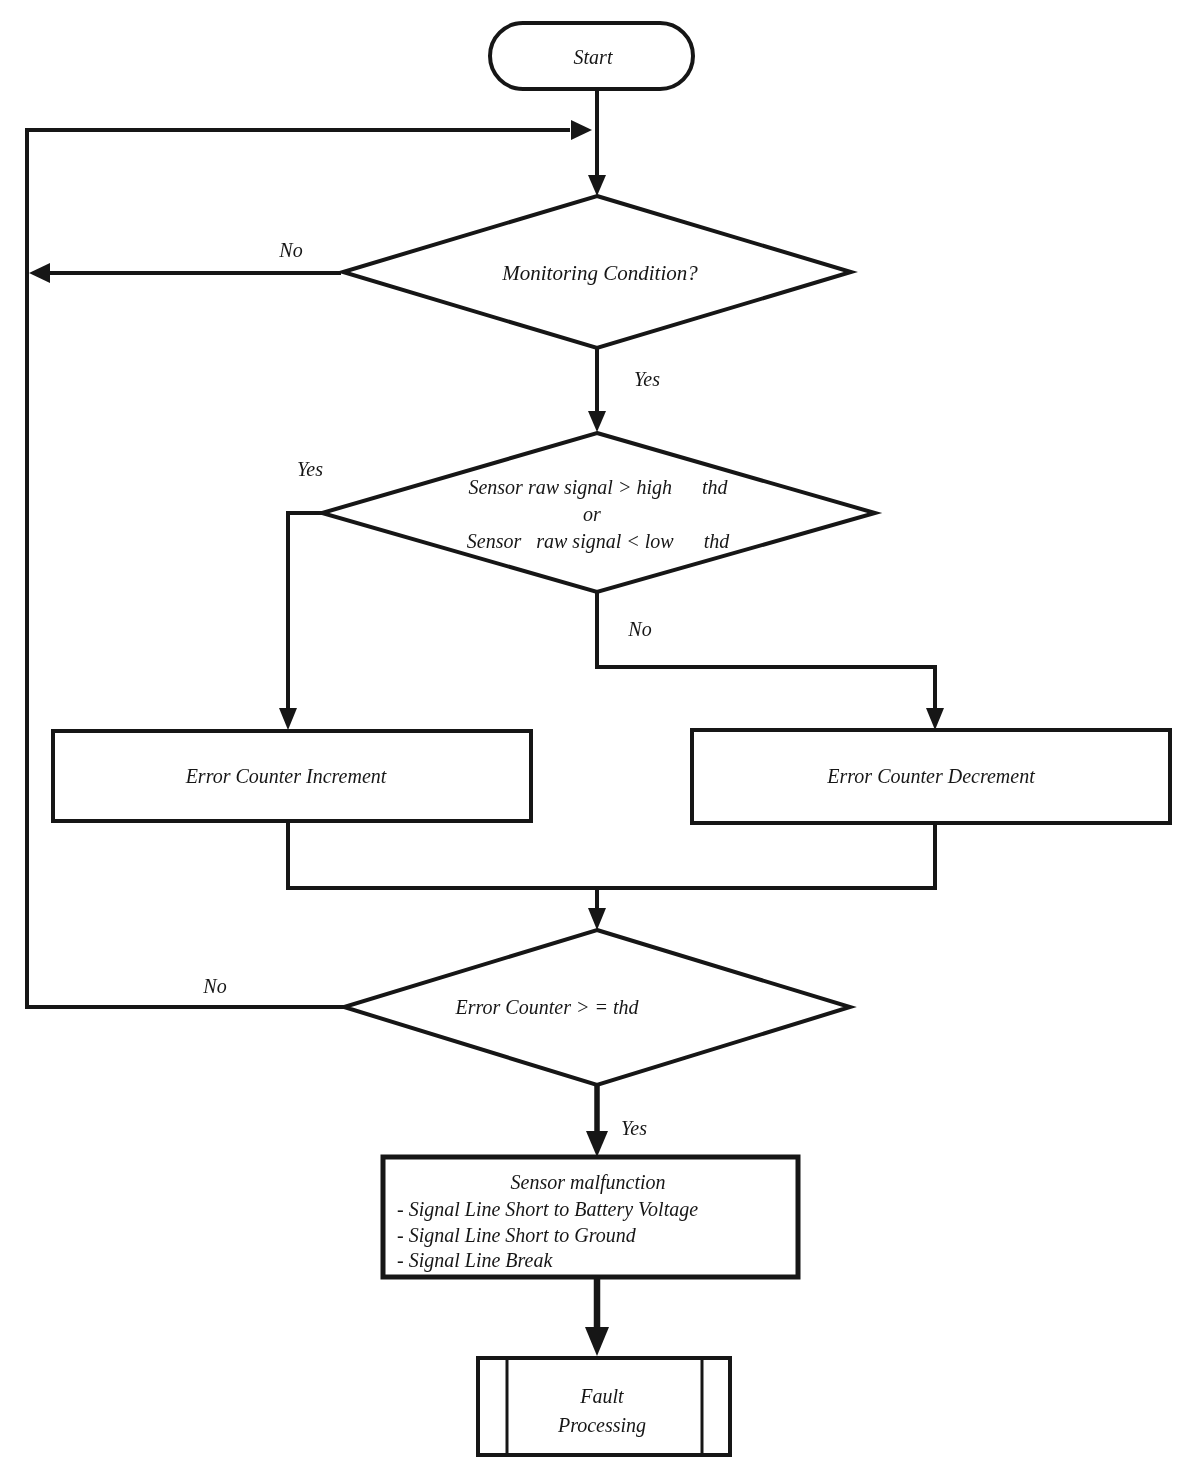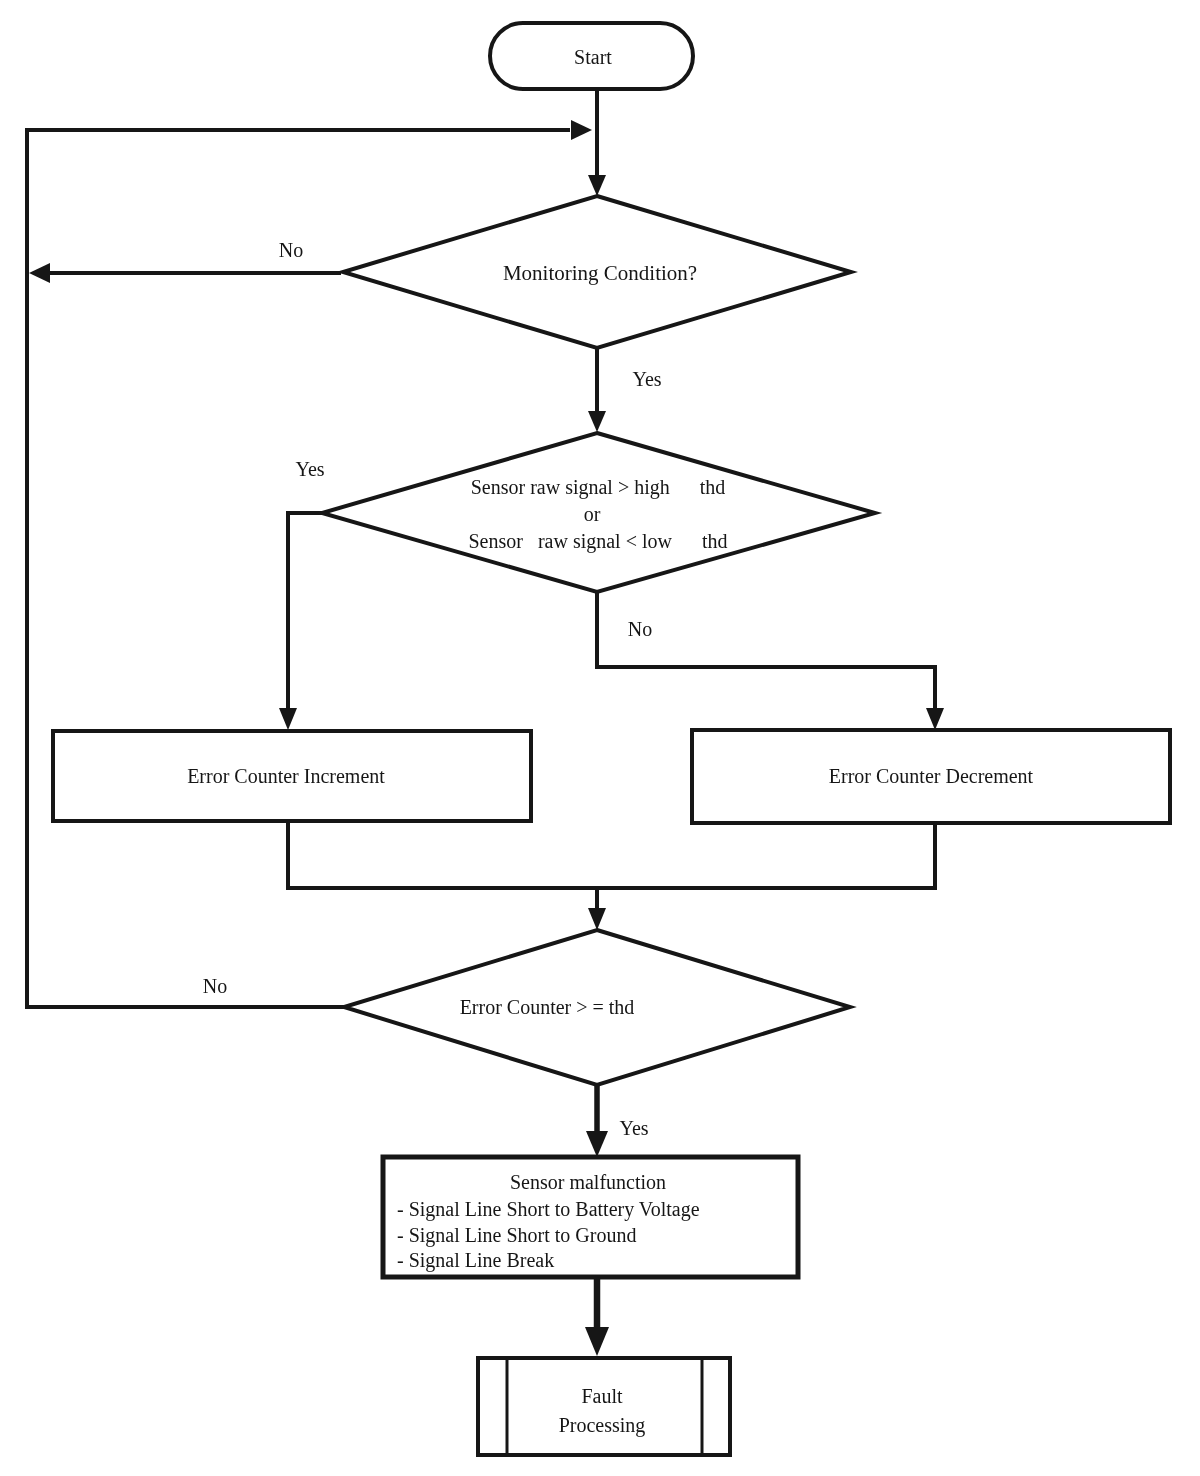--- a/index.html
+++ b/index.html
@@ -1,20 +1,21 @@
 <!DOCTYPE html>
 <html style="--ink: #161616; --paper: #ffffff;"><head>
 <meta charset="utf-8">
 <style>
   :root { --ink:#161616; --paper:#ffffff; }
   html,body { margin:0; padding:0; background:var(--paper); }
   .canvas {
     position:relative; width:1200px; height:1476px;
     background:var(--paper); overflow:hidden;
     font-family:"Liberation Serif","DejaVu Serif",serif;
+    font-style:italic;
   }
   svg { display:block; width:1200px; height:1476px; }
   .edge { fill:none; stroke:var(--ink); stroke-width:4; stroke-linejoin:miter; }
   .edge.thick { stroke-width:5.5; }
   .edge.xthick { stroke-width:6.5; }
   .head { fill:var(--ink); stroke:none; }
   .node { fill:var(--paper); stroke:var(--ink); stroke-width:4; }
   .node.heavy { stroke-width:5; }
   .innerbar { fill:none; stroke:var(--ink); stroke-width:3; }
   .lbl {

